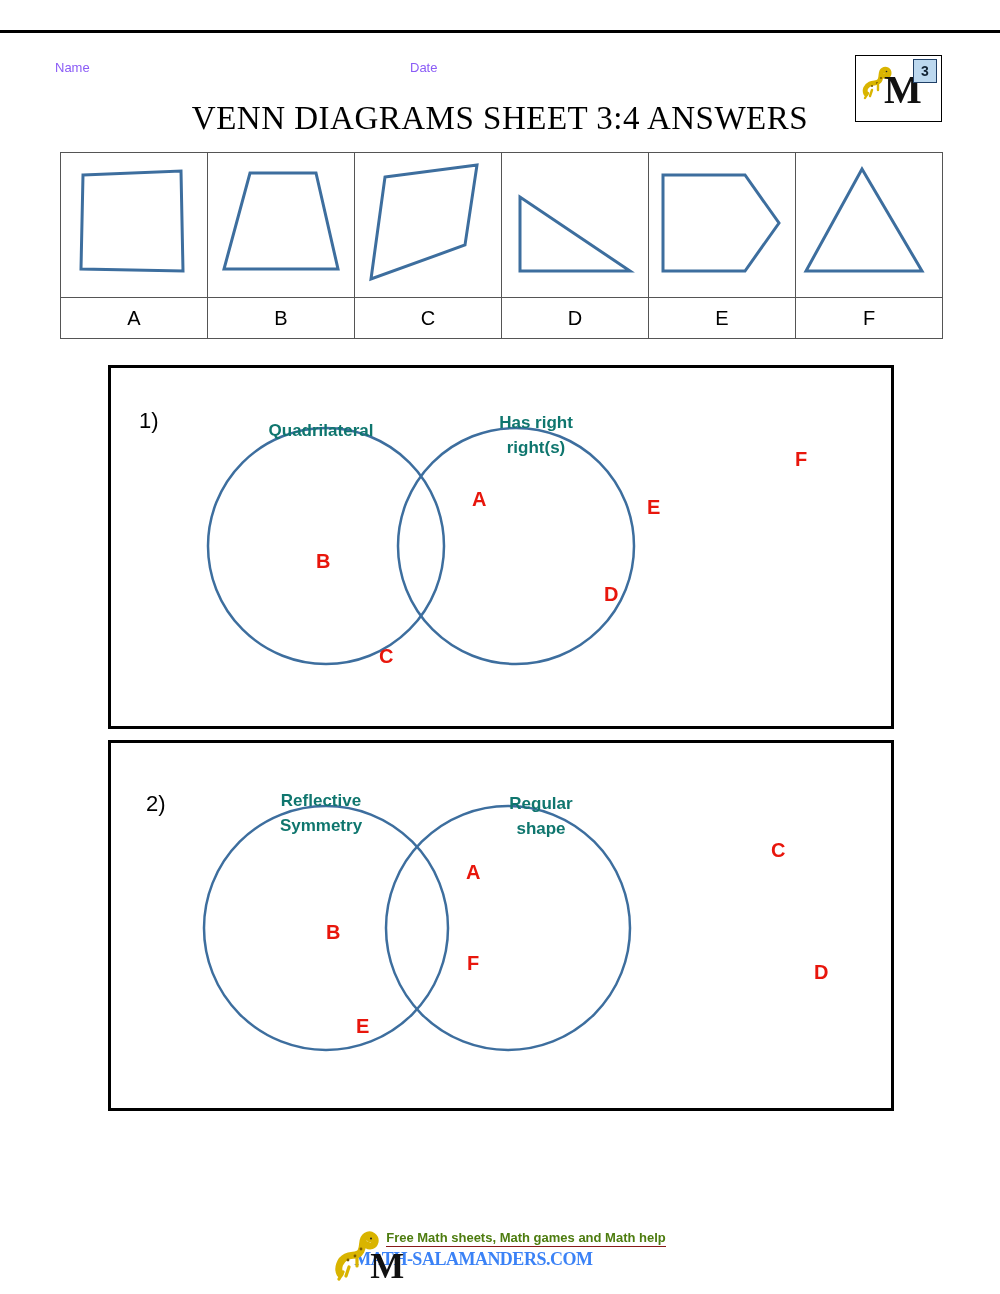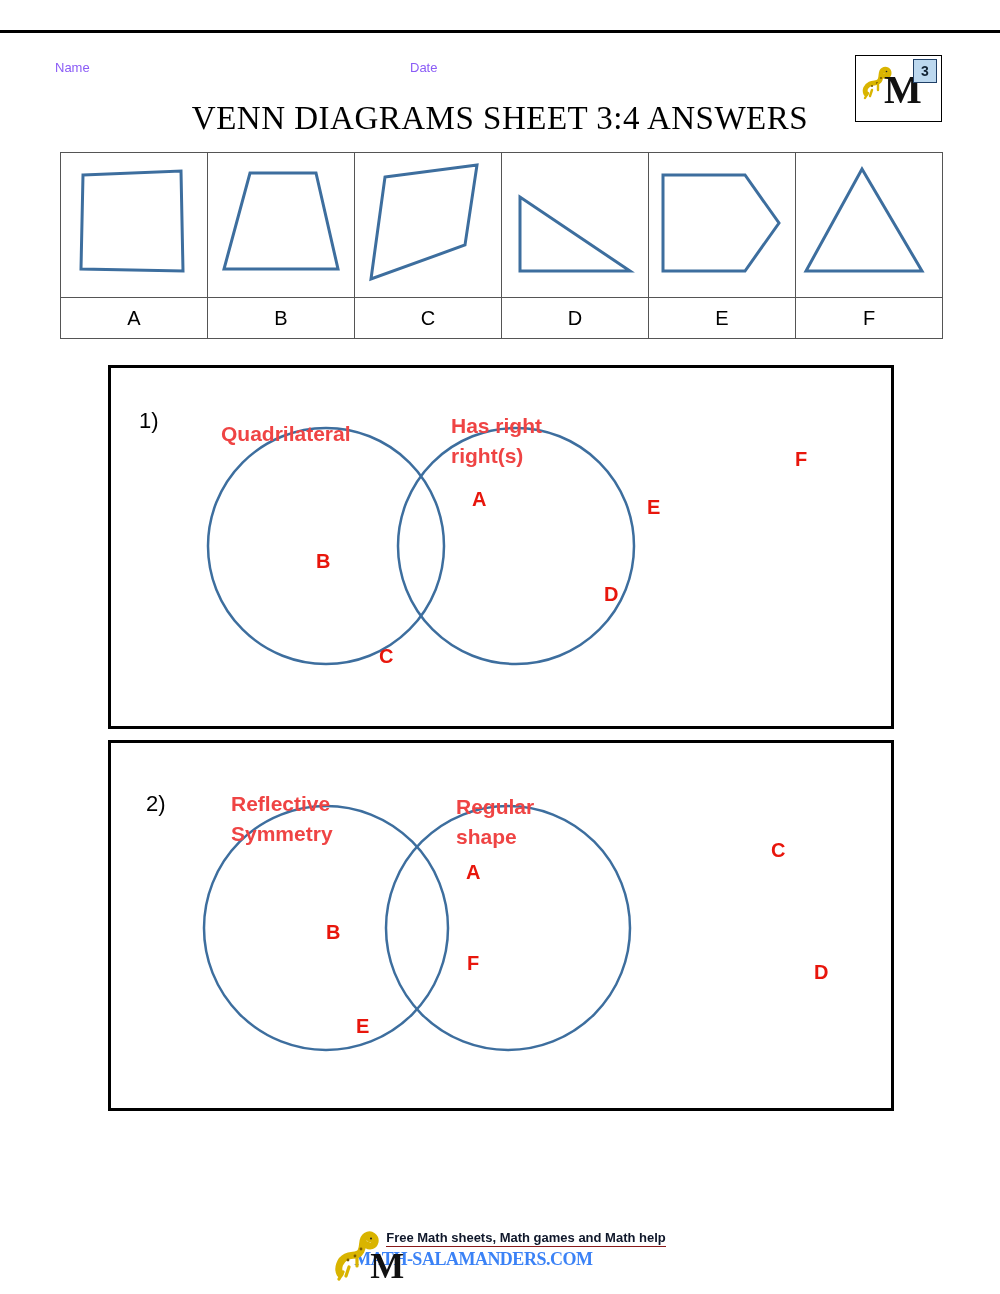--- a/index.html
+++ b/index.html
@@ -121,24 +121,24 @@
   #panel1 { top: 365px; height: 358px; }
   #panel2 { top: 740px; height: 365px; }
 
   .qnum {
     position: absolute;
     font-size: 22px;
     color: #000;
   }
   .venn-label {
     position: absolute;
-    font-size: 21px;
-    font-weight: bold;
-    text-align: left;
-    color: #ef4444;
+    font-size: 17px;
+    font-weight: bold;
+    text-align: center;
+    color: #0f766e;
     line-height: 1.45;
   }
   .letter {
     position: absolute;
     font-size: 20px;
     font-weight: bold;
     color: #e8160c;
   }
 
   
@@ -157,21 +157,21 @@
   .footer-sal {
     position: absolute;
     left: 0; top: 2px;
     width: 46px; height: 52px;
   }
   .footer-text1 {
     margin-left: 52px;
     font-family: "Liberation Sans", sans-serif;
     font-size: 13px;
     font-weight: bold;
-    color: #0f172a;
+    color: #4d7c0f;
     border-bottom: 1px solid #8a1a1a;
     display: inline-block;
     padding-bottom: 1px;
   }
   .footer-text2 {
     margin-left: 20px;
     display: block;
     font-family: "Liberation Serif", serif;
     font-size: 18px;
     font-weight: bold;

